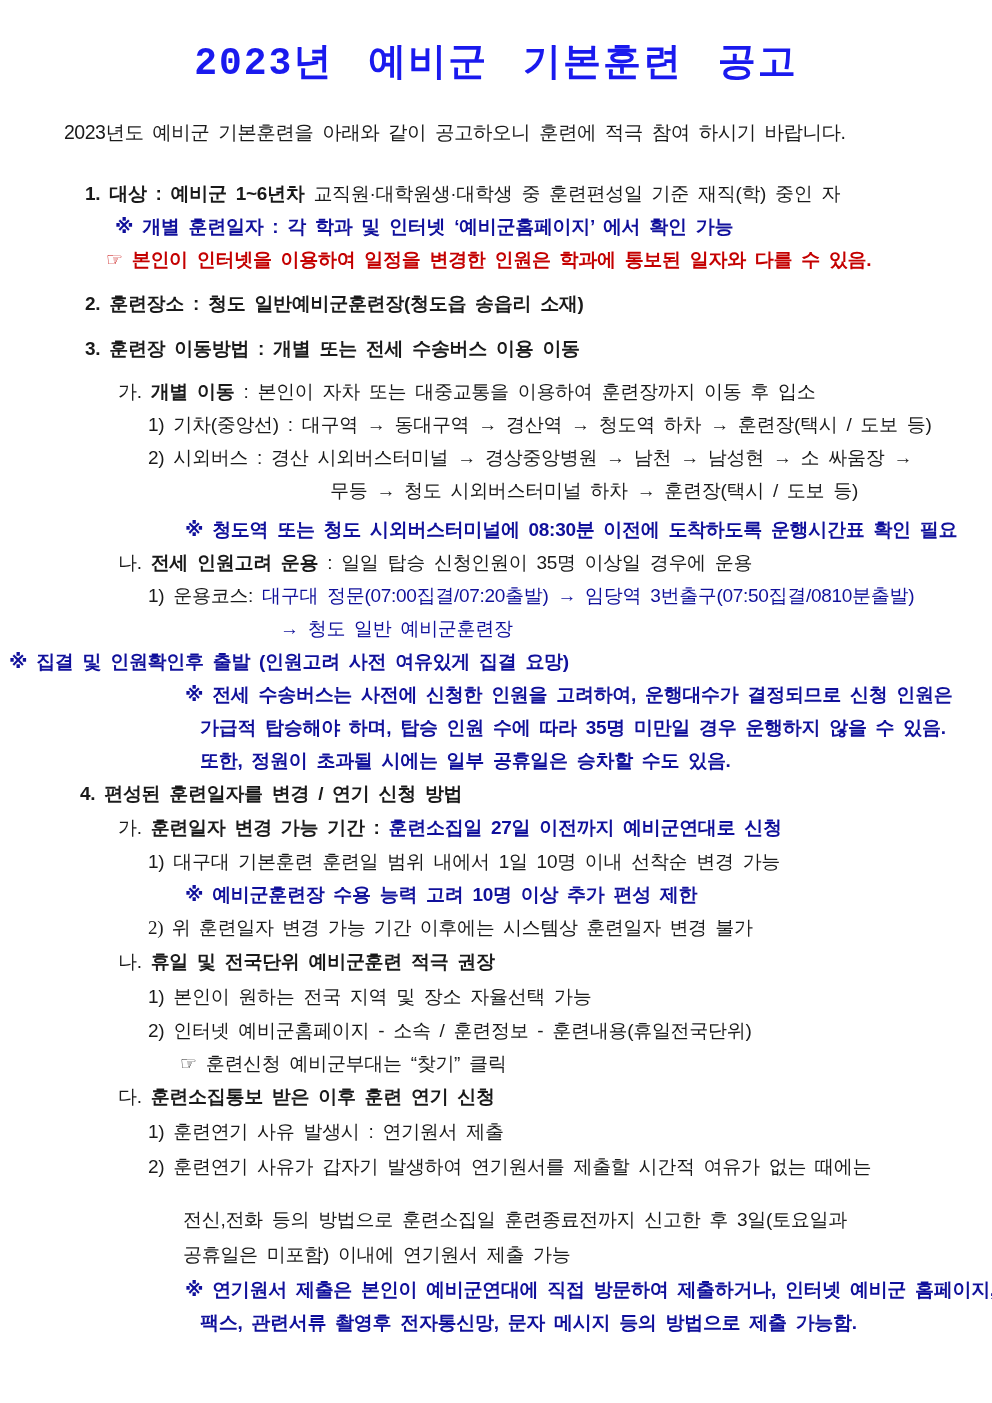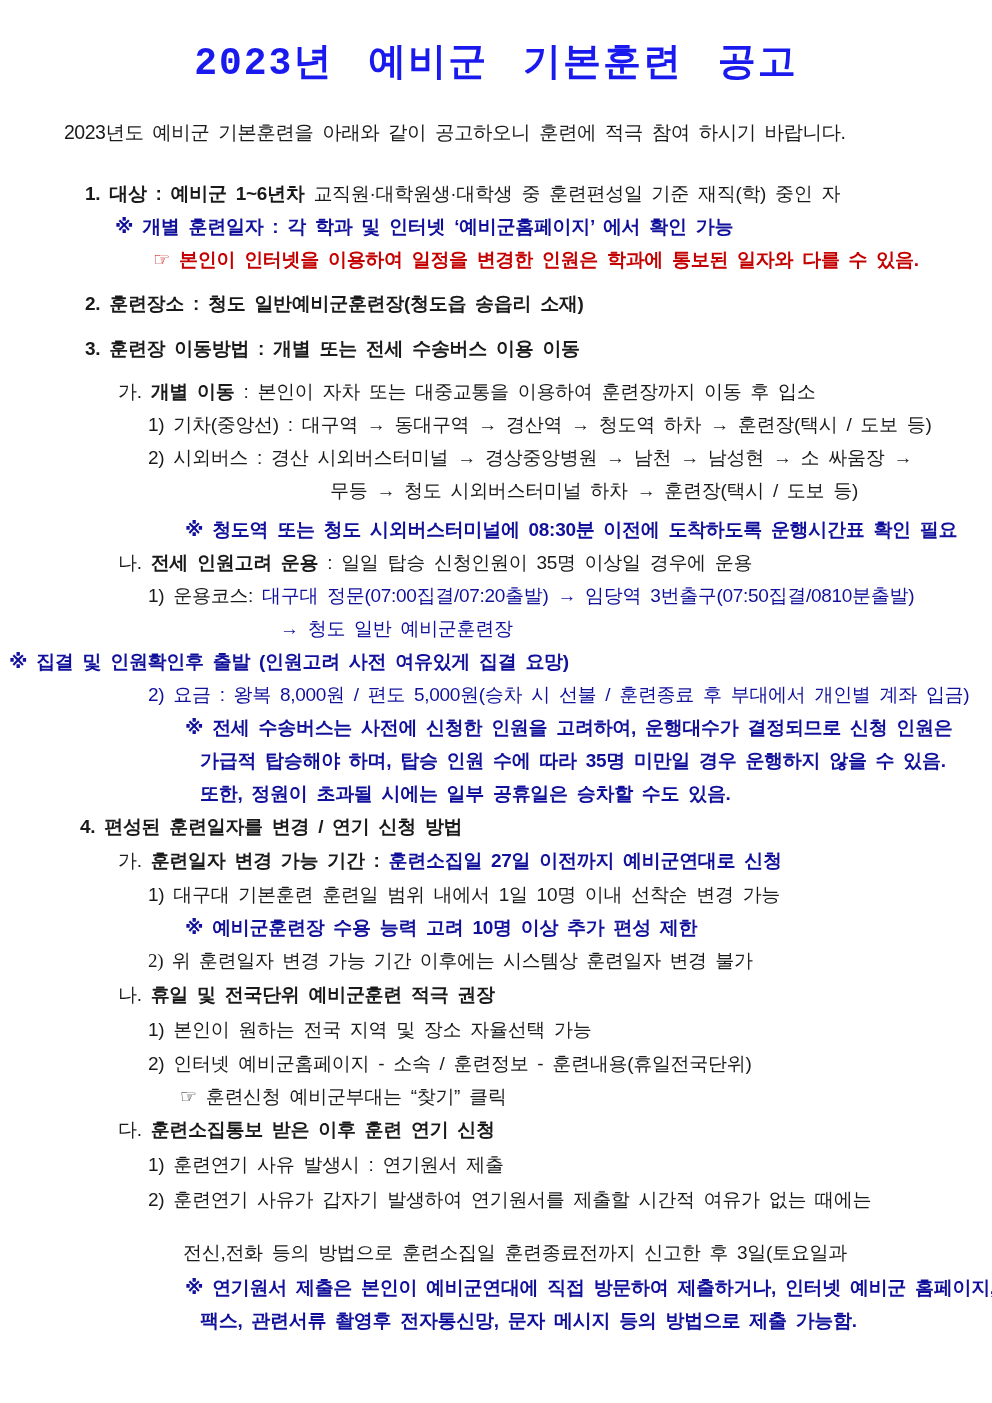--- a/index.html
+++ b/index.html
@@ -52,45 +52,45 @@
 <body>
 
 <div class="page">
   <div class="doc-title" style="color: rgb(26, 26, 238);">2023년 예비군 기본훈련 공고</div>
 
   <div class="doc-intro" style="color: rgb(26, 26, 26);">2023년도 예비군 기본훈련을 아래와 같이 공고하오니 훈련에 적극 참여 하시기 바랍니다.</div>
 
   <div class="doc-body">
       <div class="line" style="padding-left: 85px; margin-top: 31px;"><span style="color: rgb(26, 26, 26); font-weight: bold;">1. 대상 : 예비군 1~6년차 </span><span style="color: rgb(26, 26, 26);">교직원·대학원생·대학생 중 훈련편성일 기준 재직(학) 중인 자</span></div>
       <div class="line" style="padding-left: 115px;"><span style="color: rgb(16, 16, 155); font-weight: bold;">※ 개별 훈련일자 : 각 학과 및 인터넷 ‘예비군홈페이지’ 에서 확인 가능</span></div>
-      <div class="line" style="padding-left: 80px; text-align: center;"><span style="color: rgb(196, 0, 0); font-weight: bold;">☞ 본인이 인터넷을 이용하여 일정을 변경한 인원은 학과에 통보된 일자와 다를 수 있음.</span></div>
+      <div class="line" style="padding-left: 106px;"><span style="color: rgb(196, 0, 0); font-weight: bold;">☞ 본인이 인터넷을 이용하여 일정을 변경한 인원은 학과에 통보된 일자와 다를 수 있음.</span></div>
       <div class="line" style="padding-left: 85px; margin-top: 11px;"><span style="color: rgb(26, 26, 26); font-weight: bold;">2. 훈련장소 : 청도 일반예비군훈련장(청도읍 송읍리 소재)</span></div>
       <div class="line" style="padding-left: 85px; margin-top: 12px;"><span style="color: rgb(26, 26, 26); font-weight: bold;">3. 훈련장 이동방법 : 개별 또는 전세 수송버스 이용 이동</span></div>
       <div class="line" style="padding-left: 118px; margin-top: 10px;"><span style="color: rgb(26, 26, 26);">가. </span><span style="color: rgb(26, 26, 26); font-weight: bold;">개별 이동</span><span style="color: rgb(26, 26, 26);"> : 본인이 자차 또는 대중교통을 이용하여 훈련장까지 이동 후 입소</span></div>
       <div class="line" style="padding-left: 148px;"><span style="color: rgb(26, 26, 26);">1) 기차(중앙선) : 대구역 → 동대구역 → 경산역 → 청도역 하차 → 훈련장(택시 / 도보 등)</span></div>
       <div class="line" style="padding-left: 148px;"><span style="color: rgb(26, 26, 26);">2) 시외버스 : 경산 시외버스터미널 → 경상중앙병원 → 남천 → 남성현 → 소 싸움장 →</span></div>
       <div class="line" style="padding-left: 330px;"><span style="color: rgb(26, 26, 26);">무등 → 청도 시외버스터미널 하차 → 훈련장(택시 / 도보 등)</span></div>
       <div class="line" style="padding-left: 185px; margin-top: 6px;"><span style="color: rgb(16, 16, 155); font-weight: bold;">※ 청도역 또는 청도 시외버스터미널에 08:30분 이전에 도착하도록 운행시간표 확인 필요</span></div>
       <div class="line" style="padding-left: 118px;"><span style="color: rgb(26, 26, 26);">나. </span><span style="color: rgb(26, 26, 26); font-weight: bold;">전세 인원고려 운용</span><span style="color: rgb(26, 26, 26);"> : 일일 탑승 신청인원이 35명 이상일 경우에 운용</span></div>
       <div class="line" style="padding-left: 148px;"><span style="color: rgb(26, 26, 26);">1) 운용코스: </span><span style="color: rgb(16, 16, 155);">대구대 정문(07:00집결/07:20출발) → 임당역 3번출구(07:50집결/0810분출발)</span></div>
       <div class="line" style="padding-left: 280px;"><span style="color: rgb(16, 16, 155);">→ 청도 일반 예비군훈련장</span></div>
       <div class="line" style=" margin-left: 9px;"><span style="color: rgb(16, 16, 155); font-weight: bold;">※ 집결 및 인원확인후 출발 (인원고려 사전 여유있게 집결 요망)</span></div>
-      <div class="line" style="padding-left: 148px;"><span style="color: rgb(16, 16, 155);">2) 요금 : 왕복 8,000원  /  편도 5,000원(승차 시 선불 / 훈련종료 후 부대에서 개인별 계좌 입금)</span></div>
       <div class="line" style="padding-left: 185px;"><span style="color: rgb(16, 16, 155); font-weight: bold;">※ 전세 수송버스는 사전에 신청한 인원을 고려하여, 운행대수가 결정되므로 신청 인원은</span></div>
       <div class="line" style="padding-left: 200px;"><span style="color: rgb(16, 16, 155); font-weight: bold;">가급적 탑승해야 하며, 탑승 인원 수에 따라 35명 미만일 경우 운행하지 않을 수 있음.</span></div>
       <div class="line" style="padding-left: 200px;"><span style="color: rgb(16, 16, 155); font-weight: bold;">또한, 정원이 초과될 시에는 일부 공휴일은 승차할 수도 있음.</span></div>
       <div class="line" style="padding-left: 80px;"><span style="color: rgb(26, 26, 26); font-weight: bold;">4. 편성된 훈련일자를 변경 / 연기 신청 방법</span></div>
       <div class="line" style="padding-left: 118px; margin-top: 1px;"><span style="color: rgb(26, 26, 26);">가. </span><span style="color: rgb(26, 26, 26); font-weight: bold;">훈련일자 변경 가능 기간 : </span><span style="color: rgb(16, 16, 155); font-weight: bold;">훈련소집일 27일 이전까지 예비군연대로 신청</span></div>
       <div class="line" style="padding-left: 148px; margin-top: 1px;"><span style="color: rgb(26, 26, 26);">1) 대구대 기본훈련 훈련일 범위 내에서 1일 10명 이내 선착순 변경 가능</span></div>
       <div class="line" style="padding-left: 185px;"><span style="color: rgb(16, 16, 155); font-weight: bold;">※ 예비군훈련장 수용 능력 고려 10명 이상 추가 편성 제한</span></div>
       <div class="line" style="padding-left: 148px;"><span style="color: rgb(26, 26, 26); font-family: Liberation Serif, serif;">2) 위 훈련일자 변경 가능 기간 이후에는 시스템상 훈련일자 변경 불가</span></div>
       <div class="line" style="padding-left: 118px; margin-top: 1px;"><span style="color: rgb(26, 26, 26);">나. </span><span style="color: rgb(26, 26, 26); font-weight: bold;">휴일 및 전국단위 예비군훈련 적극 권장</span></div>
       <div class="line" style="padding-left: 148px; margin-top: 2px;"><span style="color: rgb(26, 26, 26);">1) 본인이 원하는 전국 지역 및 장소 자율선택 가능</span></div>
       <div class="line" style="padding-left: 148px; margin-top: 1px;"><span style="color: rgb(26, 26, 26);">2) 인터넷 예비군홈페이지 - 소속 / 훈련정보 - 훈련내용(휴일전국단위)</span></div>
       <div class="line" style="padding-left: 180px;"><span style="color: rgb(26, 26, 26);">☞ 훈련신청 예비군부대는  “찾기”  클릭</span></div>
       <div class="line" style="padding-left: 118px;"><span style="color: rgb(26, 26, 26);">다. </span><span style="color: rgb(26, 26, 26); font-weight: bold;">훈련소집통보 받은 이후 훈련 연기 신청</span></div>
       <div class="line" style="padding-left: 148px; margin-top: 2px;"><span style="color: rgb(26, 26, 26);">1) 훈련연기 사유 발생시 : 연기원서 제출</span></div>
       <div class="line" style="padding-left: 148px; margin-top: 2px;"><span style="color: rgb(26, 26, 26);">2) 훈련연기 사유가 갑자기 발생하여 연기원서를 제출할 시간적 여유가 없는 때에는</span></div>
       <div class="line" style="padding-left: 183px; margin-top: 20px;"><span style="color: rgb(26, 26, 26);">전신,전화 등의 방법으로 훈련소집일 훈련종료전까지 신고한 후 3일(토요일과</span></div>
+      <div class="line" style="padding-left: 183px; margin-top: 2px;"><span style="color: rgb(26, 26, 26);">공휴일은 미포함) 이내에 연기원서 제출 가능</span></div>
       <div class="line" style="padding-left: 185px; margin-top: 2px;"><span style="color: rgb(16, 16, 155); font-weight: bold;">※ 연기원서 제출은 본인이 예비군연대에 직접 방문하여 제출하거나, 인터넷 예비군 홈페이지,</span></div>
       <div class="line" style="padding-left: 200px;"><span style="color: rgb(16, 16, 155); font-weight: bold;">팩스, 관련서류 촬영후 전자통신망, 문자 메시지 등의 방법으로 제출 가능함.</span></div>
     </div>
 </div>
 
 </body></html>

